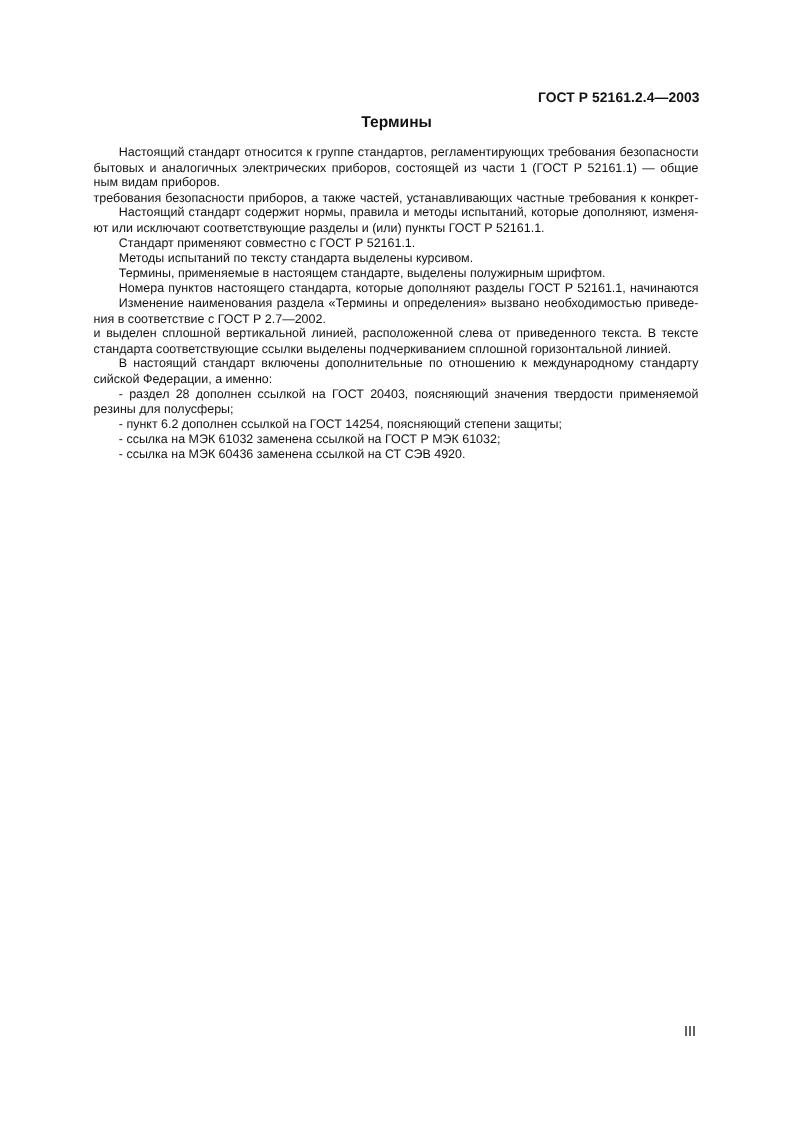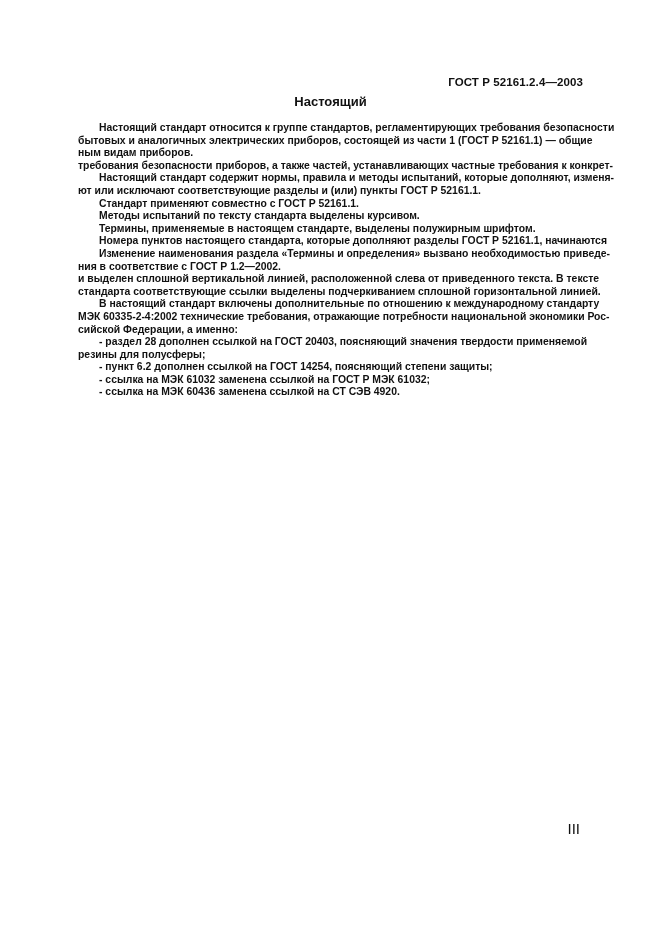--- a/index.html
+++ b/index.html
@@ -40,38 +40,37 @@
       width: 504px;
       font-size: 10.4px;
       line-height: 12.6px;
     }
     .line {
       display: block;
       white-space: nowrap;
       text-align: justify;
       text-align-last: justify;
       height: 12.6px;
-      font-weight: bold;
     }
     .line.last {
       text-align-last: left;
     }
     .page-number {
       position: absolute;
-      top: 820px;
+      top: 852px;
       right: 81px;
-      font-size: 15px;
+      font-size: 12px;
     }
   </style>
 </head>
 <body>
 
 <div class="page-header">ГОСТ Р 52161.2.4—2003</div>
 
-<div class="page-title">Настоящий</div>
+<div class="page-title">Термины</div>
 
 <div class="body-text">
 
   <div>
     <span class="line" style="padding-left:21px">Настоящий стандарт относится к группе стандартов, регламентирующих требования безопасности</span>
     <span class="line">бытовых и аналогичных электрических приборов, состоящей из части 1 (ГОСТ Р 52161.1) — общие</span>
     <span class="line last">ным видам приборов.</span>
     <span class="line">требования безопасности приборов, а также частей, устанавливающих частные требования к конкрет-</span>
   </div>
 
@@ -91,31 +90,30 @@
   <div>
     <span class="line last" style="padding-left:21px">Термины, применяемые в настоящем стандарте, выделены полужирным шрифтом.</span>
   </div>
 
   <div>
     <span class="line" style="padding-left:21px">Номера пунктов настоящего стандарта, которые дополняют разделы ГОСТ Р 52161.1, начинаются</span>
   </div>
 
   <div>
     <span class="line" style="padding-left:21px">Изменение наименования раздела «Термины и определения» вызвано необходимостью приведе-</span>
-    <span class="line last">ния в соответствие с ГОСТ Р 1.2—2002.</span>
+    <span class="line last">ния в соответствие с ГОСТ Р 2.7—2002.</span>
   </div>
 
   <div>
     <span class="line">и выделен сплошной вертикальной линией, расположенной слева от приведенного текста. В тексте</span>
     <span class="line last">стандарта соответствующие ссылки выделены подчеркиванием сплошной горизонтальной линией.</span>
   </div>
 
   <div>
     <span class="line" style="padding-left:21px">В настоящий стандарт включены дополнительные по отношению к международному стандарту</span>
-    <span class="line">МЭК 60335-2-4:2002 технические требования, отражающие потребности национальной экономики Рос-</span>
     <span class="line last">сийской Федерации, а именно:</span>
   </div>
 
   <div>
     <div>
       <span class="line" style="padding-left:21px">- раздел 28 дополнен ссылкой на ГОСТ 20403, поясняющий значения твердости применяемой</span>
       <span class="line last">резины для полусферы;</span>
     </div>
     <div>
       <span class="line last" style="padding-left:21px">- пункт 6.2 дополнен ссылкой на ГОСТ 14254, поясняющий степени защиты;</span>

